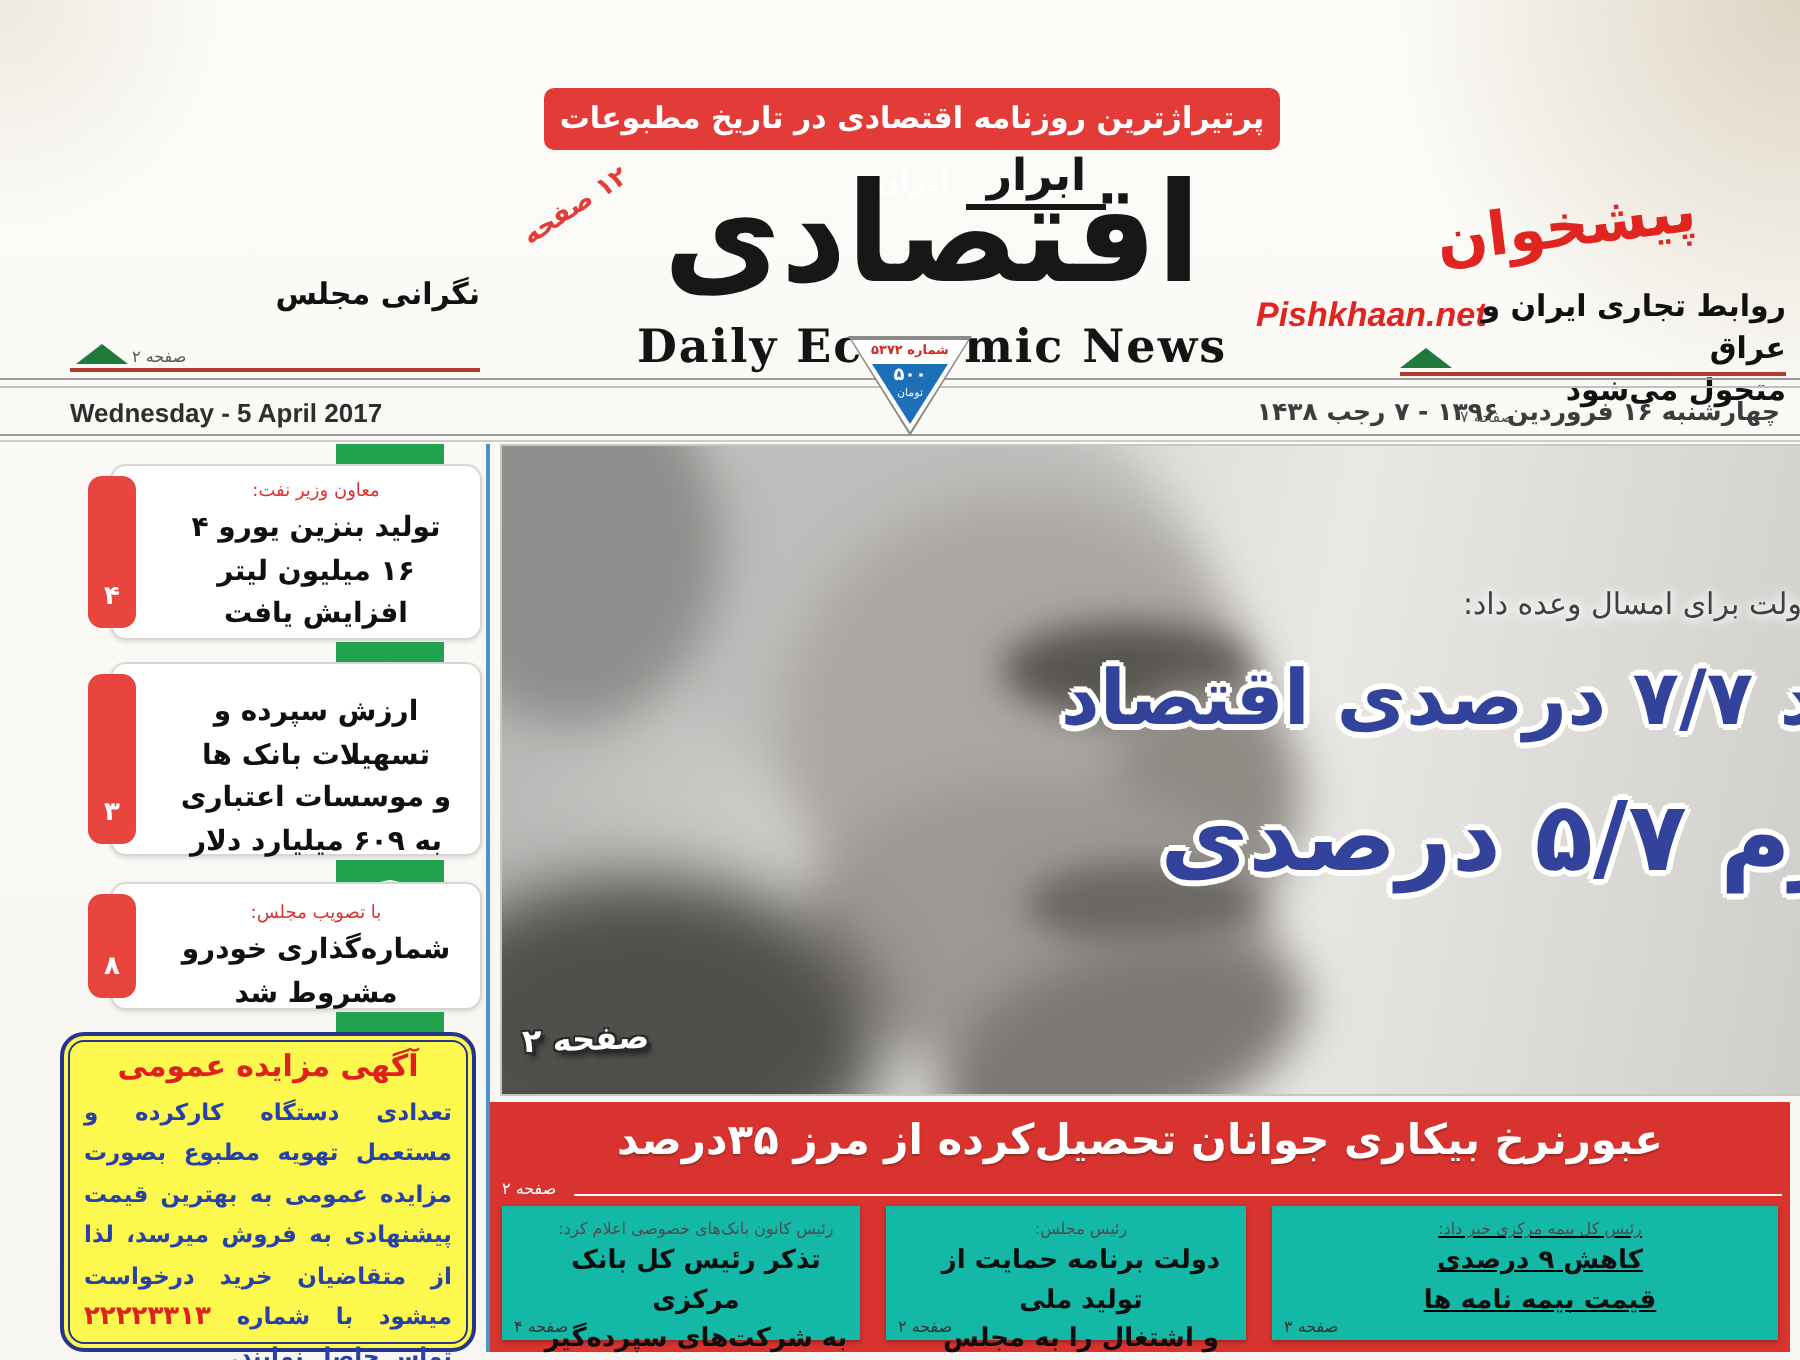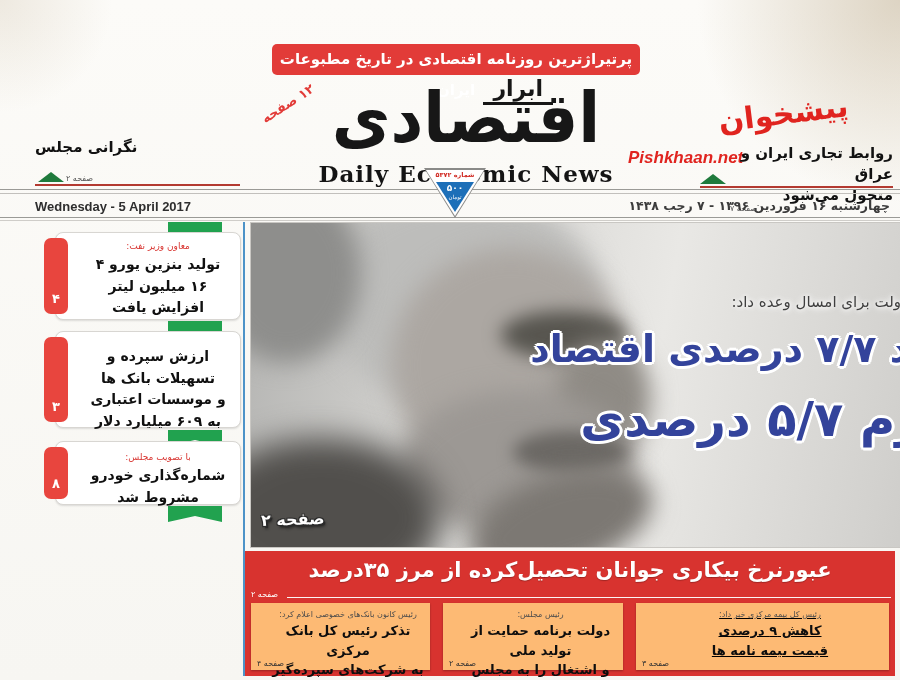--- a/index.html
+++ b/index.html
@@ -35,21 +35,21 @@
     position:absolute; top:10px; left:55%; font-size:22px; font-weight:bold; color:#171717;
     border-bottom:3px solid #171717; padding:0 10px 1px 10px;
   }
   .mast-sub {
     position:absolute; left:292px; top:160px; width:348px; text-align:center;
     font-family:"DejaVu Serif", serif; font-weight:bold; font-size:23px; color:#141414;
     letter-spacing:1px;
   }
 
   
-  .hstory { position:absolute; text-align:left; direction:rtl; }
+  .hstory { position:absolute; text-align:right; direction:rtl; }
   .hstory .l1, .hstory .l2 { font-weight:bold; font-size:15px; color:#111; line-height:21px; }
   .pagemini { font-size:8px; color:#555; }
   .tri-up {
     width:0; height:0; display:inline-block;
     border-left:13px solid transparent; border-right:13px solid transparent;
     border-bottom:10px solid #1f7a3c; vertical-align:middle;
   }
   .redline { position:absolute; height:2px; background:#b33a31; }
 
   .pish-logo {
@@ -131,21 +131,21 @@
   
   .redsec { position:absolute; left:245px; top:551px; width:650px; height:125px; background:#d8332f; }
   .redsec .banner {
     color:#fff; font-weight:bold; font-size:21px; text-align:center; direction:rtl; padding-top:7px;
     text-shadow:0 1px 1px rgba(0,0,0,.25);
   }
   .redsec .bpage { position:absolute; left:6px; top:39px; color:#fff; font-size:8px; direction:rtl; }
   .redsec .wline { position:absolute; left:42px; right:4px; top:46px; height:1px; background:rgba(255,255,255,.95); }
   .bcards { position:absolute; left:6px; right:6px; top:52px; bottom:6px; display:flex; direction:rtl; gap:13px; }
   .bcard {
-    background:#fdba74; position:relative; text-align:center; direction:rtl;
+    background:#14b8a6; position:relative; text-align:center; direction:rtl;
     padding:7px 4px 2px 19px; box-shadow:0 1px 2px rgba(0,0,0,.3);
   }
   .bcard .kick { font-size:8px; color:#4c4c4c; margin-bottom:2px; }
   .bcard .ttl { font-weight:bold; font-size:13px; color:#0e0e0e; line-height:1.5; }
   .bcard .pg { position:absolute; left:6px; bottom:2px; font-size:8px; color:#333; direction:rtl; }
   .bc-insurance { width:253px;text-decoration:underline; }
   .bc-majles { width:180px; }
   .bc-bank { flex:1; }
 </style>
 </head>
@@ -213,20 +213,24 @@
   </div>
 
   <div class="ribbon" style="left:168px; top:430px;"></div>
   <div class="scard fa" style="top:441px; height:64px; padding-top:10px;">
     <div class="tab">۸</div>
     <div class="kick">با تصویب مجلس:</div>
     <div class="ttl">شماره‌گذاری خودرو مشروط شد</div>
   </div>
   <div class="ribbon" style="left:168px; top:506px;"></div>
 
+  <div class="adbox fa">
+    <div class="adtitle">آگهی مزایده عمومی</div>
+    <span class="adbody">تعدادی دستگاه کارکرده و مستعمل تهویه مطبوع بصورت مزایده عمومی به بهترین قیمت پیشنهادی به فروش میرسد، لذا از متقاضیان خرید درخواست میشود با شماره </span><span class="adphone">۲۲۲۲۳۳۱۳</span><span class="adbody"> تماس حاصل نمایند.</span>
+  </div>
 
   <div class="photo">
     <div class="blob" style="left:70px; top:-30px; width:280px; height:210px; background:#bdbdbb;"></div>
     <div class="blob" style="left:140px; top:25px; width:240px; height:235px; background:#aca7a2;"></div>
     <div class="blob" style="left:250px; top:88px; width:125px; height:48px; background:#57554f; filter:blur(9px);"></div>
     <div class="blob" style="left:305px; top:118px; width:95px; height:115px; background:#8f8b85;"></div>
     <div class="blob" style="left:150px; top:168px; width:235px; height:145px; background:#9c9894;"></div>
     <div class="blob" style="left:262px; top:208px; width:115px; height:42px; background:#6b6864; filter:blur(8px);"></div>
     <div class="blob" style="left:215px; top:252px; width:190px; height:95px; background:#7c7873; transform:rotate(-18deg);"></div>
     <div class="blob" style="left:-50px; top:215px; width:240px; height:160px; background:#514f4c; filter:blur(16px);"></div>

